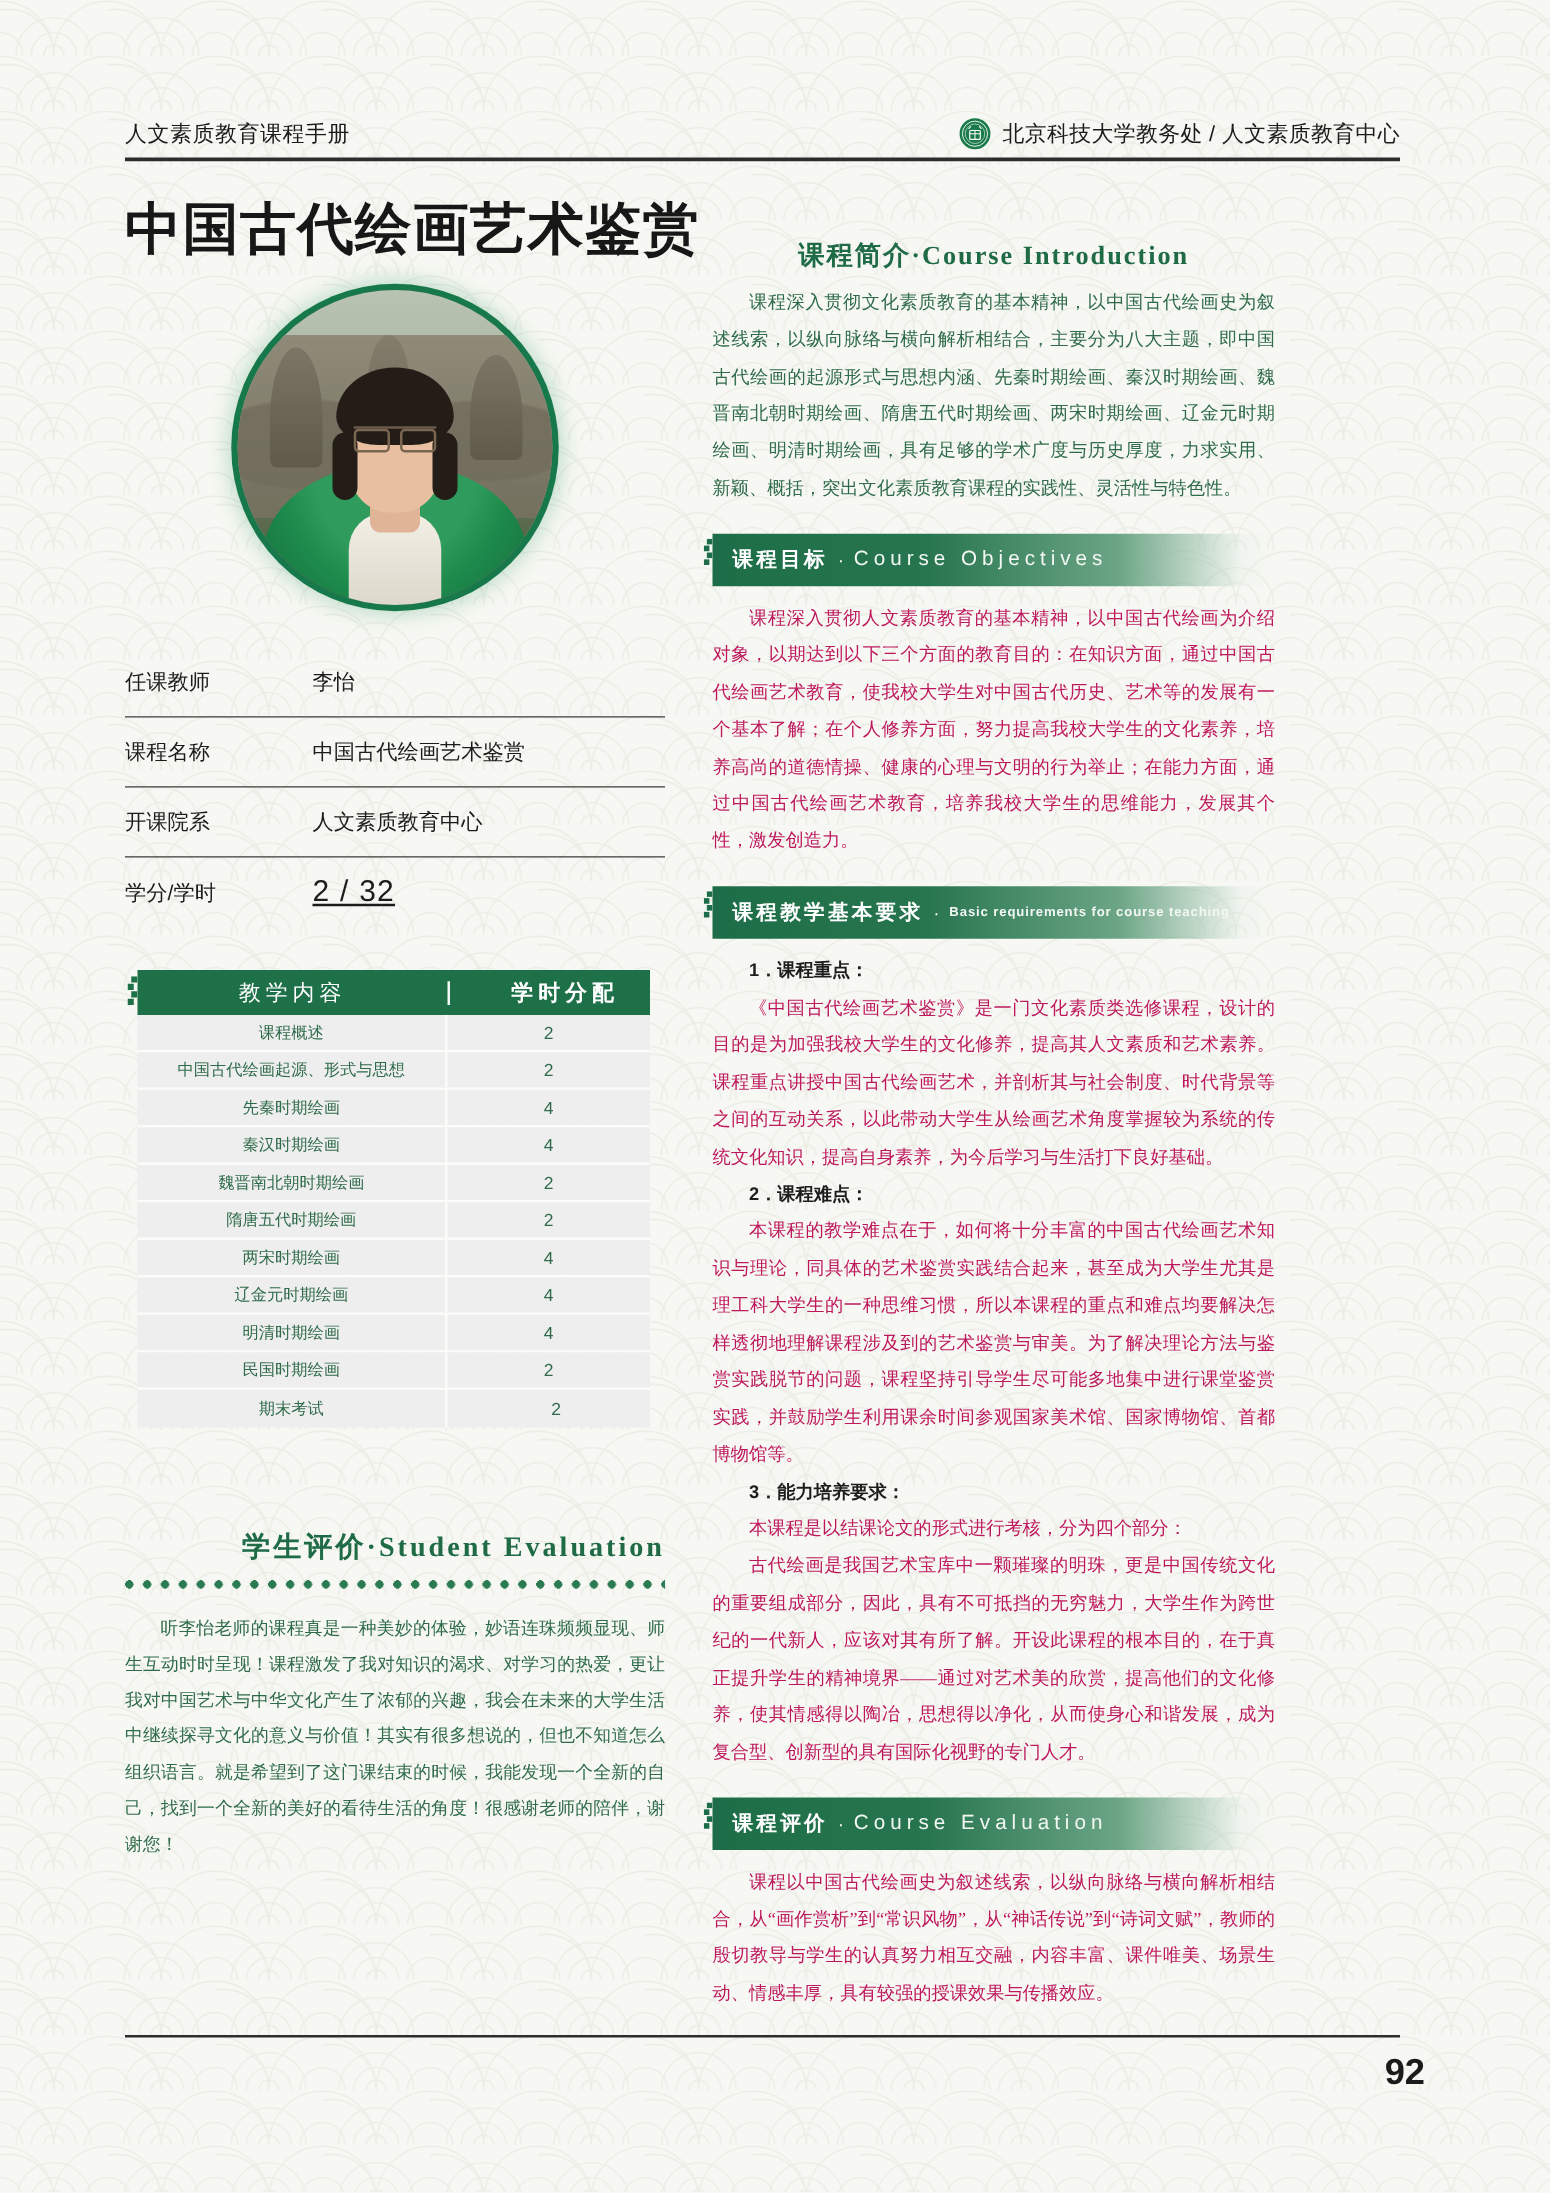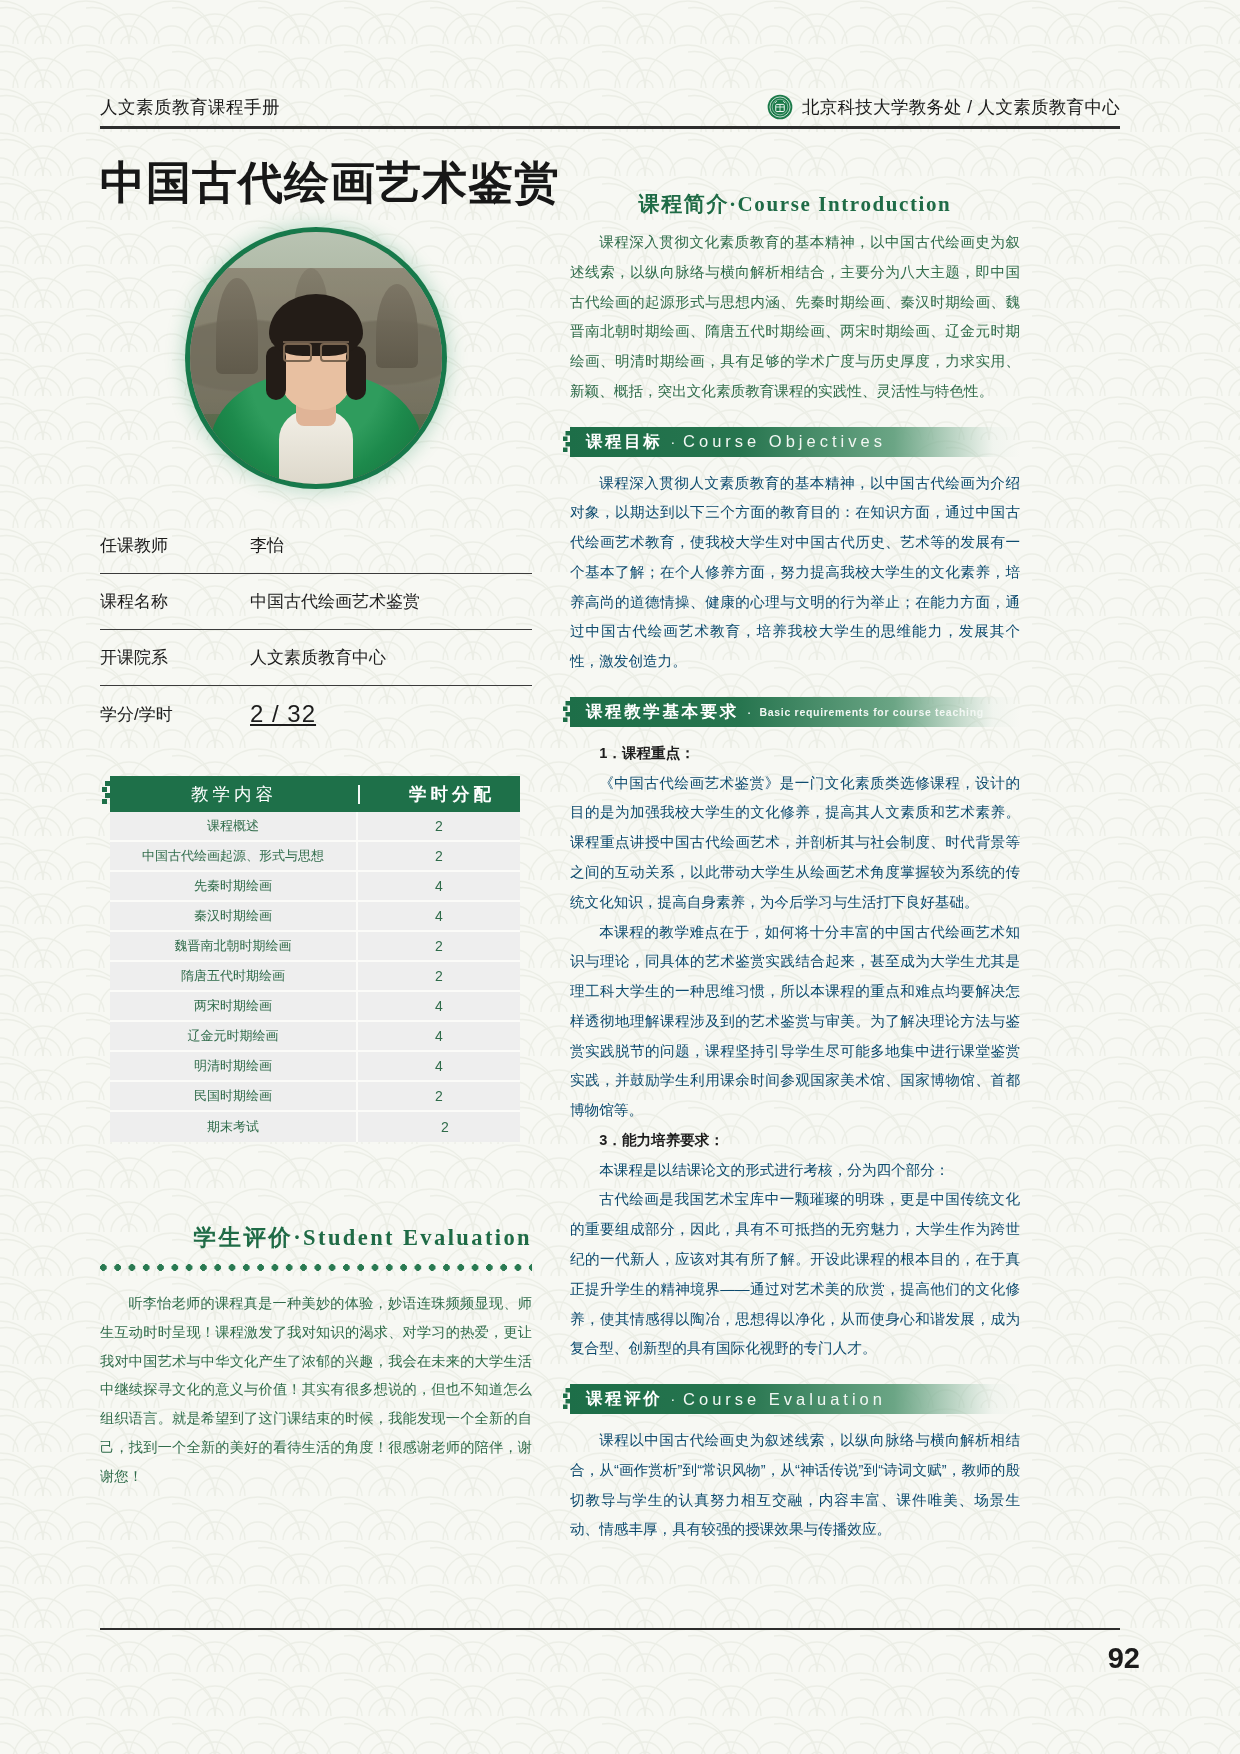--- a/index.html
+++ b/index.html
@@ -316,21 +316,21 @@
     font-family: "Liberation Serif", "DejaVu Serif", serif;
     font-weight: 700;
     font-size: 21px;
     letter-spacing: 1.6px;
     text-align: center;
     margin-bottom: 10px;
   }
 
   .banner {
     position: relative;
-    height: 30px;
+    height: 42px;
     margin: 20px 0 12px 0;
     display: flex;
     align-items: center;
     background: linear-gradient(90deg, #1d6e48 0%, #27754f 38%, #6ba585 72%, rgba(220,232,224,0.25) 94%, rgba(255,255,255,0) 100%);
     padding-left: 16px;
     overflow: visible;
   }
   .banner .notch {
     position: absolute; left: -7px; top: 4px;
     width: 7px; height: 22px;
@@ -353,21 +353,21 @@
   .banner.big .en { font-size: 16.5px; letter-spacing: 4px; font-weight: 400; }
   .banner.small .en { font-size: 10.5px; letter-spacing: 0.7px; font-weight: 700; }
 
   .body-text {
     font-size: 14.6px;
     line-height: 2.04;
     text-align: justify;
     text-indent: 2em;
   }
   .body-text.green { color: #2f6b4a; }
-  .body-text.dark { color: #0c4a6e; }
+  .body-text.dark { color: #be185d; font-family: Liberation Serif, serif; }
   .sub-item {
     font-size: 14.6px;
     line-height: 2.04;
     color: #1d1d1d;
     text-indent: 2em;
     font-weight: 700;
   }
 
   
   .footer-rule {
@@ -561,20 +561,21 @@
         <rect x="2.5" y="11" width="4.5" height="4.5" fill="#1d6e48"></rect>
         <rect x="0" y="16.5" width="4.5" height="4.5" fill="#1d6e48"></rect>
       </svg>
       <span class="cn">课程教学基本要求</span>
       <span class="dot">·</span>
       <span class="en">Basic requirements for course teaching</span>
     </div>
 
     <div class="sub-item">1．课程重点：</div>
     <div class="body-text dark">《中国古代绘画艺术鉴赏》是一门文化素质类选修课程，设计的目的是为加强我校大学生的文化修养，提高其人文素质和艺术素养。课程重点讲授中国古代绘画艺术，并剖析其与社会制度、时代背景等之间的互动关系，以此带动大学生从绘画艺术角度掌握较为系统的传统文化知识，提高自身素养，为今后学习与生活打下良好基础。</div>
+    <div class="sub-item">2．课程难点：</div>
     <div class="body-text dark">本课程的教学难点在于，如何将十分丰富的中国古代绘画艺术知识与理论，同具体的艺术鉴赏实践结合起来，甚至成为大学生尤其是理工科大学生的一种思维习惯，所以本课程的重点和难点均要解决怎样透彻地理解课程涉及到的艺术鉴赏与审美。为了解决理论方法与鉴赏实践脱节的问题，课程坚持引导学生尽可能多地集中进行课堂鉴赏实践，并鼓励学生利用课余时间参观国家美术馆、国家博物馆、首都博物馆等。</div>
     <div class="sub-item">3．能力培养要求：</div>
     <div class="body-text dark">本课程是以结课论文的形式进行考核，分为四个部分：</div>
     <div class="body-text dark">古代绘画是我国艺术宝库中一颗璀璨的明珠，更是中国传统文化的重要组成部分，因此，具有不可抵挡的无穷魅力，大学生作为跨世纪的一代新人，应该对其有所了解。开设此课程的根本目的，在于真正提升学生的精神境界——通过对艺术美的欣赏，提高他们的文化修养，使其情感得以陶冶，思想得以净化，从而使身心和谐发展，成为复合型、创新型的具有国际化视野的专门人才。</div>
 
     <div class="banner big">
       <svg class="notch" viewBox="0 0 7 22">
         <rect x="2.5" y="0" width="4.5" height="4.5" fill="#1d6e48"></rect>
         <rect x="0" y="5.5" width="4.5" height="4.5" fill="#1d6e48"></rect>
         <rect x="2.5" y="11" width="4.5" height="4.5" fill="#1d6e48"></rect>

